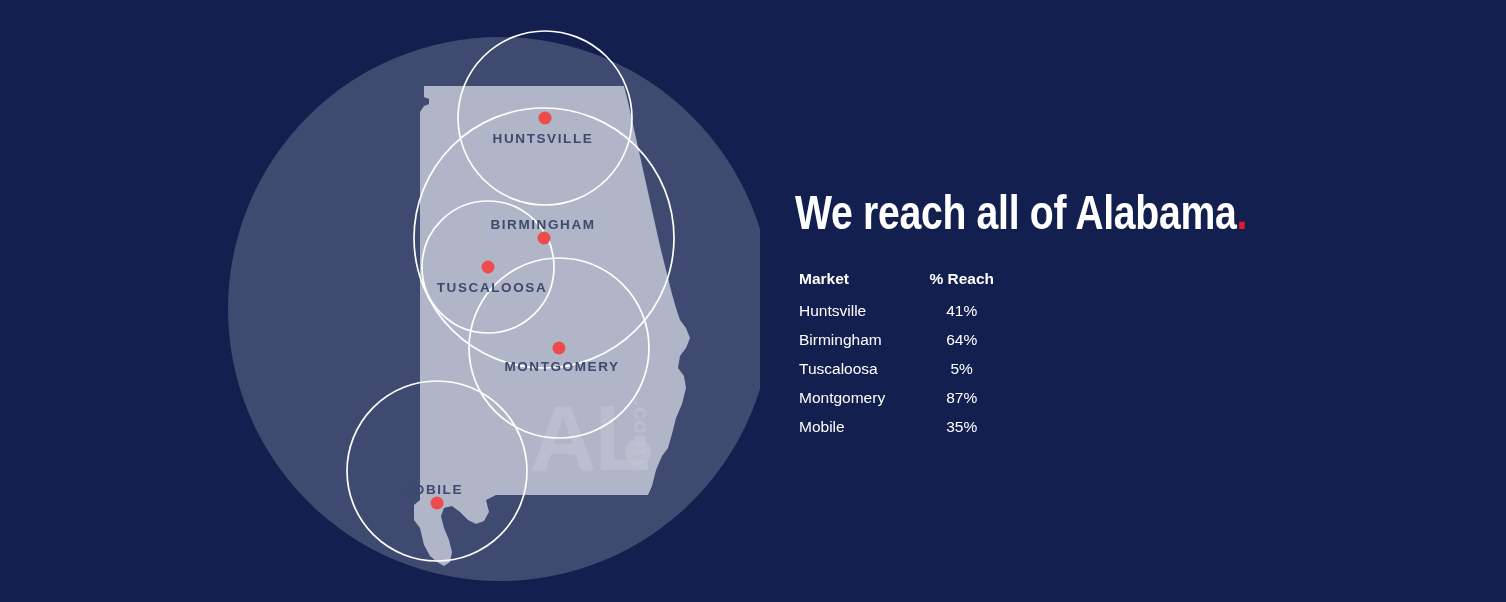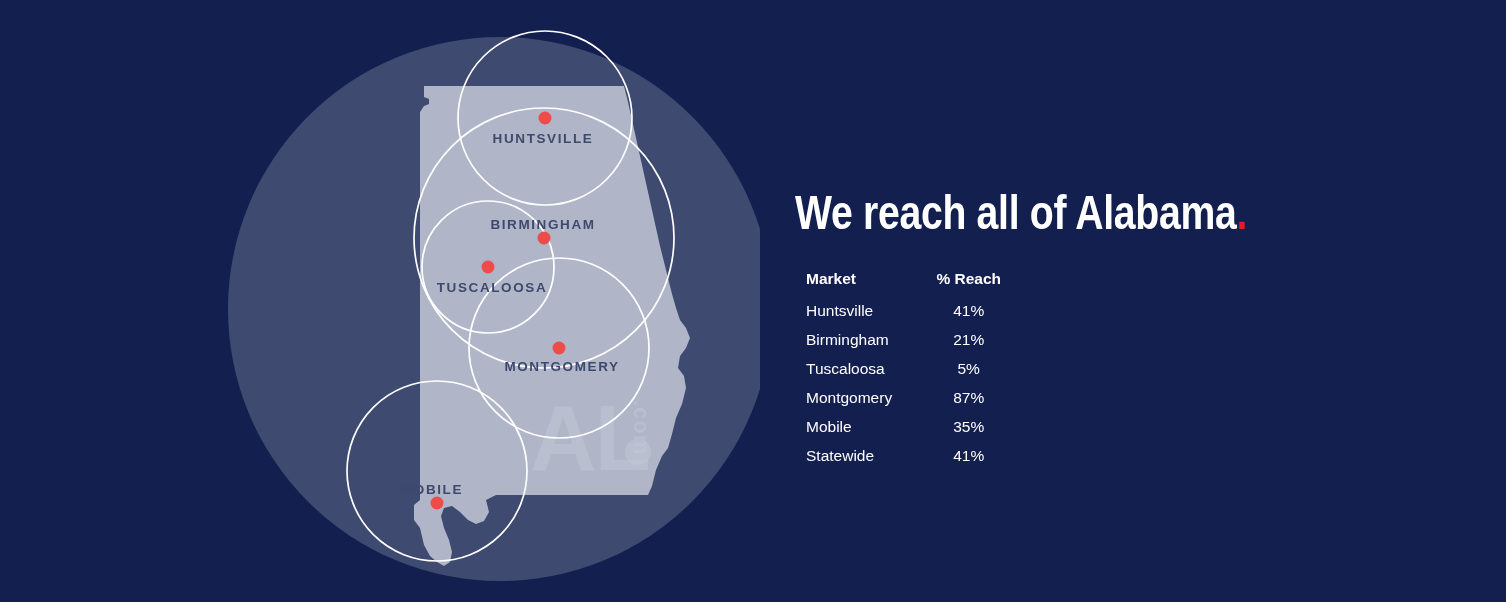--- a/index.html
+++ b/index.html
@@ -68,21 +68,21 @@
     letter-spacing: -0.4px;
     transform: scaleX(0.80);
     transform-origin: left top;
     white-space: nowrap;
   }
   #headline .dot {
     color: #e8192c;
   }
   #reach-table {
     position: absolute;
-    left: 11px;
+    left: 4px;
     top: 264px;
     width: 215px;
     border-collapse: collapse;
   }
   #reach-table th, #reach-table td {
     font-family: "Liberation Sans", sans-serif;
     font-size: 15.5px;
     color: #ffffff;
     padding: 0;
     height: 29px;
@@ -186,35 +186,31 @@
           <th class="col-val">% Reach</th>
         </tr>
       </thead>
       <tbody>
         <tr>
           <td>Huntsville</td>
           <td class="col-val">41%</td>
         </tr>
         <tr>
           <td>Birmingham</td>
-          <td class="col-val">21%</td>
+          <td class="col-val">64%</td>
         </tr>
         <tr>
           <td>Tuscaloosa</td>
           <td class="col-val">5%</td>
         </tr>
         <tr>
           <td>Montgomery</td>
           <td class="col-val">87%</td>
         </tr>
         <tr>
           <td>Mobile</td>
           <td class="col-val">35%</td>
         </tr>
-        <tr>
-          <td>Statewide</td>
-          <td class="col-val">41%</td>
-        </tr>
       </tbody>
     </table>
 
   </div>
 </div>
 
 </body></html>

